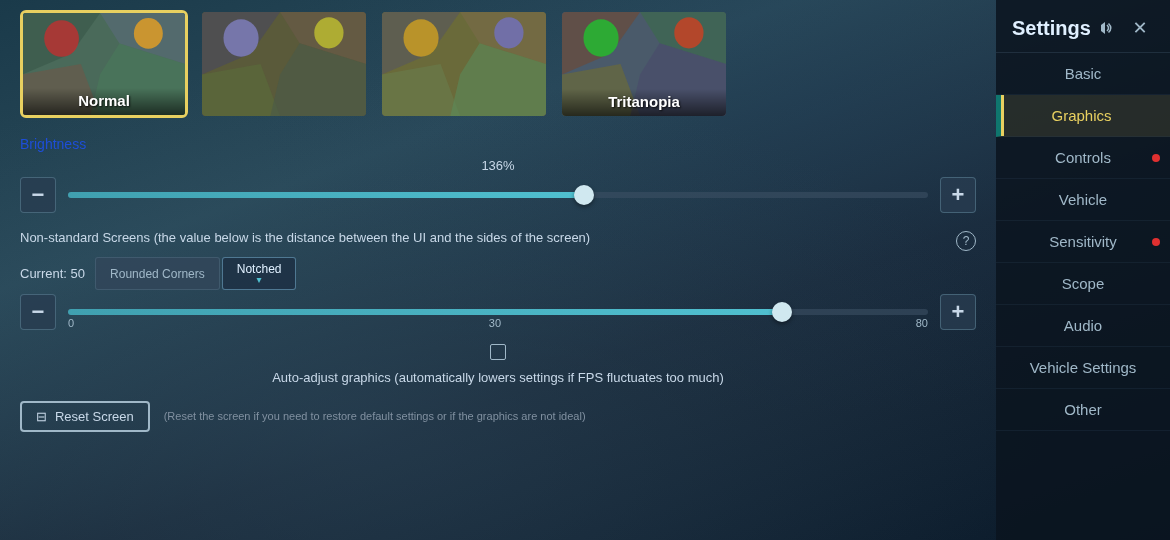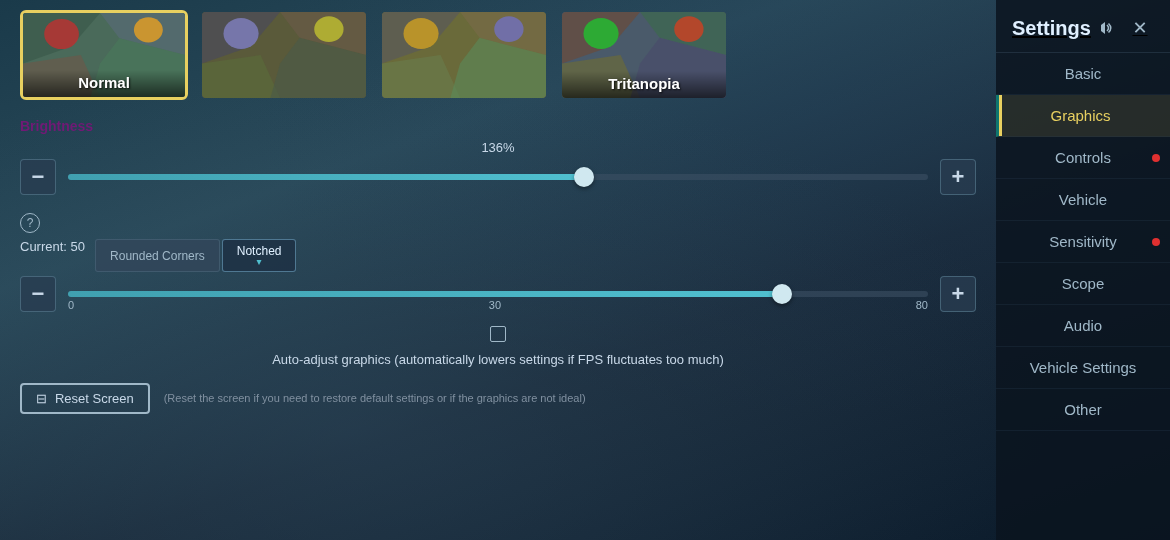--- a/index.html
+++ b/index.html
@@ -34,21 +34,21 @@
 
     
     .color-modes {
       display: flex;
       gap: 12px;
       margin-bottom: 18px;
     }
 
     .color-card {
       width: 168px;
-      height: 90px;
+      height: 108px;
       border-radius: 6px;
       overflow: hidden;
       position: relative;
       cursor: pointer;
       border: 2px solid transparent;
     }
 
     .color-card.selected {
       border: 3px solid #e8d060;
     }
@@ -74,24 +74,23 @@
     }
 
     
     .map-normal { background: linear-gradient(135deg, #4a6a5a 0%, #3a5a6a 25%, #5a4a6a 50%, #4a5a3a 75%, #6a5a4a 100%); }
     .map-deuteranopia { background: linear-gradient(135deg, #5a5a3a 0%, #3a3a6a 25%, #6a3a3a 50%, #3a5a5a 75%, #5a4a3a 100%); }
     .map-protanopia { background: linear-gradient(135deg, #6a6a3a 0%, #3a3a5a 25%, #5a5a5a 50%, #4a6a4a 75%, #6a4a4a 100%); }
     .map-tritanopia { background: linear-gradient(135deg, #4a5a6a 0%, #6a4a3a 25%, #3a6a4a 50%, #6a6a3a 75%, #4a4a6a 100%); }
 
     
     .section-label {
-      color: #701a75;
+      color: #1d4ed8;
       font-size: 14px;
       margin-bottom: 6px;
-      font-weight: bold;
     }
 
     .brightness-section {
       margin-bottom: 16px;
     }
 
     .brightness-value {
       text-align: center;
       color: #c8d8e8;
       font-size: 13px;
@@ -182,21 +181,21 @@
       justify-content: center;
       color: #a0b8c8;
       font-size: 12px;
       cursor: pointer;
       flex-shrink: 0;
       margin-top: 2px;
     }
 
     .nonstandard-controls {
       display: flex;
-      align-items: flex-start;
+      align-items: center;
       gap: 10px;
       margin-bottom: 4px;
     }
 
     .current-value-label {
       color: #c8d8e8;
       font-size: 13px;
     }
 
     .mode-buttons {
@@ -314,21 +313,20 @@
       position: relative;
       z-index: 1;
     }
 
     .sidebar-header {
       display: flex;
       align-items: center;
       justify-content: space-between;
       padding: 14px 16px 10px;
       border-bottom: 1px solid rgba(60,80,100,0.4);
-      text-decoration: underline;
     }
 
     .sidebar-title {
       color: #e0f0ff;
       font-size: 20px;
       font-weight: bold;
     }
 
     .close-btn {
       width: 28px;
@@ -349,21 +347,21 @@
       position: relative;
       display: flex;
       align-items: center;
       justify-content: center;
       border-bottom: 1px solid rgba(40,60,80,0.3);
     }
 
     .sidebar-item.active {
       background: rgba(180,160,80,0.15);
       color: #e8d060;
-      border-left: 3px solid #0f766e;
+      border-left: 5px solid #0f766e;
       padding-left: 8px;
     }
 
     .sidebar-item.active::before {
       content: '';
       position: absolute;
       left: 0;
       top: 0;
       bottom: 0;
       width: 3px;
@@ -462,20 +460,21 @@
           <div class="slider-fill" style="width: 60%;"></div>
           <div class="slider-thumb" style="left: calc(60% - 10px);"></div>
         </div>
       </div>
       <div class="slider-btn">+</div>
     </div>
   </div>
 
   <div class="nonstandard-section">
     <div class="nonstandard-header">
+      <div class="nonstandard-text">Non-standard Screens (the value below is the distance between the UI and the sides of the screen)</div>
       <div class="help-icon">?</div>
     </div>
     <div class="nonstandard-controls">
       <div class="current-value-label">Current: 50</div>
       <div class="mode-buttons">
         <button class="mode-btn inactive">Rounded Corners</button>
         <button class="mode-btn active">Notched</button>
       </div>
     </div>
     <div class="nonstandard-slider-row">

